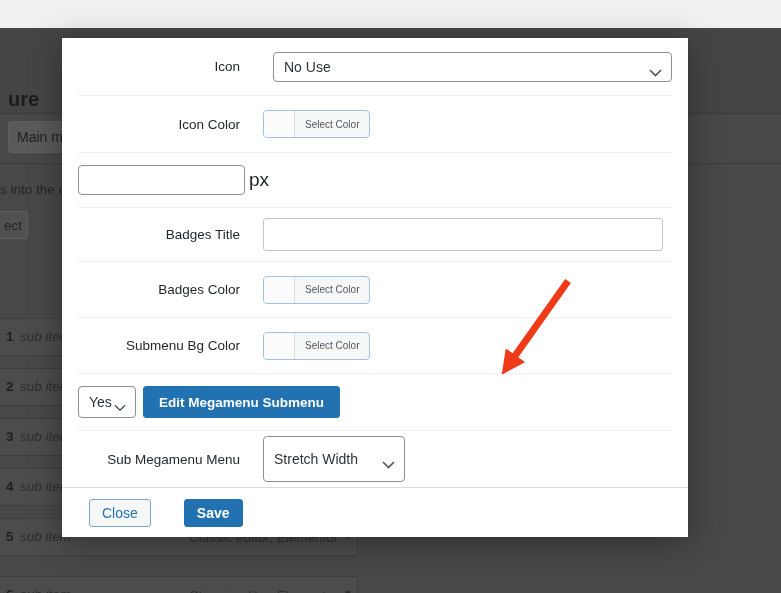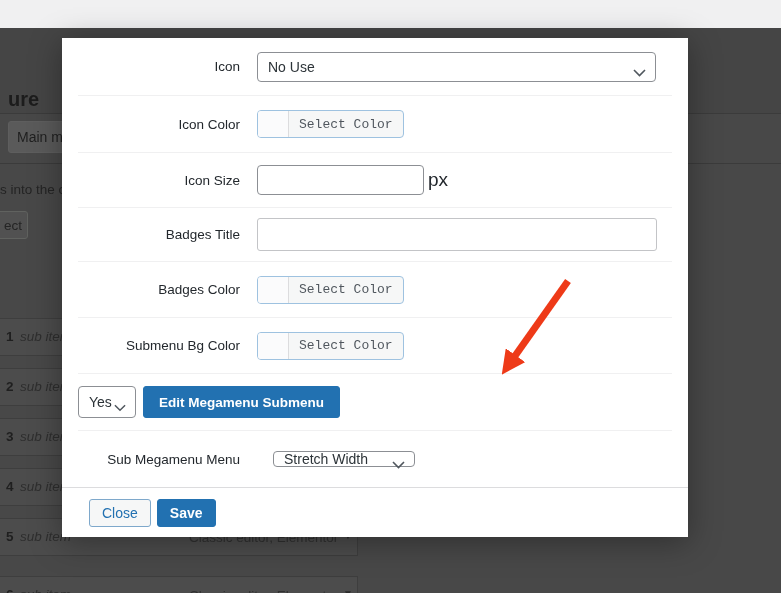--- a/index.html
+++ b/index.html
@@ -45,42 +45,42 @@
   .menu-row .ilabel { position:absolute; left:59px; top:10px; font-style:italic; font-size:13.5px; color:#2e2e2e; }
   .menu-row .meta { position:absolute; left:228px; top:11px; font-size:13.5px; color:#303030; }
   .menu-row .caret { position:absolute; left:382px; top:11px; font-size:10px; color:#2a2a2a; }
 
   
   .modal { position:absolute; left:62px; top:38px; width:626px; height:499px; background:#ffffff;
     box-shadow:0 5px 30px rgba(0,0,0,0.35); z-index:5; display:flex; flex-direction:column; }
   .mrows { flex:1 1 auto; padding:0 16px; display:flex; flex-direction:column; }
   .mrow { display:flex; align-items:center; }
   .mrow + .mrow { border-top:1px solid #f0f0f1; }
-  .mlabel { width:162px; text-align:right; margin-right:17px; font-size:13.5px; color:#23282d; flex:none; }
+  .mlabel { width:162px; text-align:right; margin-right:23px; font-size:13.5px; color:#23282d; flex:none; }
   .h57{height:57px} .h55{height:55px} .h54{height:54px} .h56{height:56px}
 
   .wp-select { position:relative; background:#fff; border:1px solid #8c8f94; border-radius:4px;
     display:flex; align-items:center; padding:0 26px 0 10px; font-size:14px; color:#2c3338; cursor:pointer; }
   .wp-select .chev { position:absolute; right:9px; top:50%; margin-top:-3px; }
-  .sel-icon { width:399px; height:30px; }
+  .sel-icon { width:399px; height:30px;margin-left:10px; }
   .sel-yes { width:58px; height:32px; padding-right:36px; }
-  .sel-width { width:142px; height:16px;margin-left:16px; }
+  .sel-width { width:142px; height:46px; }
 
   .color-btn { display:flex; align-items:stretch; height:28px; border:1px solid #9ec2e0; border-radius:4px;
     overflow:hidden; background:#f6f7f7; cursor:pointer; }
   .color-btn .swatch { width:31px; background:#fbfbfc; border-right:1px solid #dcdcde; }
-  .color-btn .cb-label { display:flex; align-items:center; padding:0 10px; font-size:13px; color:#50575e;font-family:Liberation Mono, monospace; }
+  .color-btn .cb-label { display:flex; align-items:center; padding:0 10px; font-size:10px; color:#50575e; }
 
   .text-input { border:1px solid #8c8f94; border-radius:4px; background:#fff; height:30px; width:167px;
     font-size:14px; padding:0 8px; outline:none; font-family:"Liberation Sans",sans-serif; }
   .badges-input { width:400px; height:33px; border:1px solid #c3c4c7; border-radius:3px; }
   .suffix { font-size:19px; color:#23282d; margin-left:4px; }
 
   .btn-primary { background:#2271b1; color:#fff; border:1px solid #2271b1; border-radius:3px;
-    font-size:13.5px; font-weight:bold; cursor:pointer; font-family:"Liberation Sans",sans-serif; }
+    font-size:13.5px; font-weight:bold; cursor:pointer; font-family:"Liberation Sans",sans-serif;margin-left:27px; }
   .edit-mega { height:32px; padding:0 15px; margin-left:7px; }
 
   .mfooter { flex:none; height:50px; border-top:1px solid #dcdcde; display:flex; align-items:center;
     padding-left:16px; gap:6px; }
   .btn-close { height:28px; padding:0 12px; background:#f6f7f7; border:1px solid #7ea8cb; border-radius:3px;
     color:#2271b1; font-size:14px; cursor:pointer; font-family:"Liberation Sans",sans-serif;margin-left:11px; }
   .btn-save { height:28px; padding:0 12px; font-size:14px; }
 
   
   .arrow-svg { position:absolute; left:478px; top:268px; z-index:10; pointer-events:none; }
@@ -159,21 +159,20 @@
 
       <div class="mrow h57">
         <div class="mlabel">Icon Color</div>
         <div class="color-btn">
           <div class="swatch"></div>
           <div class="cb-label">Select Color</div>
         </div>
       </div>
 
       <div class="mrow h55">
-        <div class="mlabel">Icon Size</div>
         <input class="text-input" value="" style="">
         <span class="suffix">px</span>
       </div>
 
       <div class="mrow h54">
         <div class="mlabel">Badges Title</div>
         <input class="text-input badges-input" value="" style="">
       </div>
 
       <div class="mrow h56">

